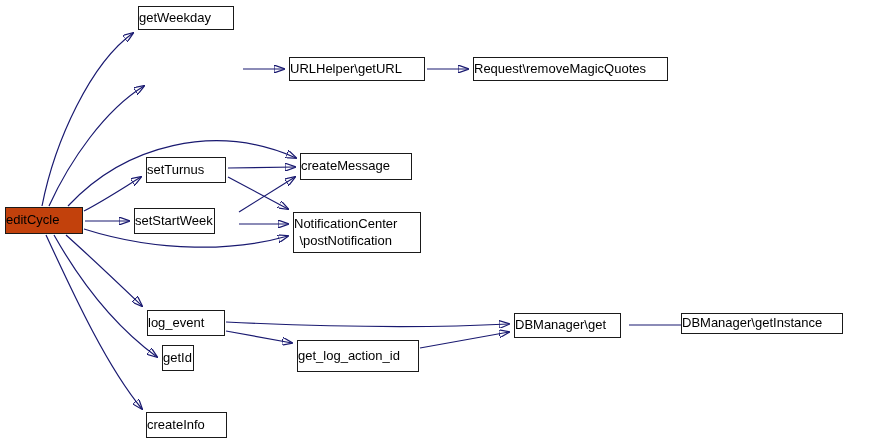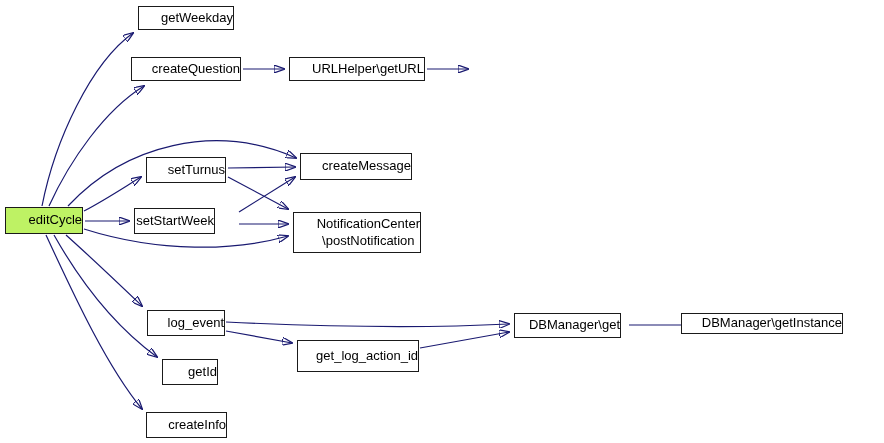--- a/index.html
+++ b/index.html
@@ -27,30 +27,30 @@
     stroke: #191970;
     stroke-width: 1.2;
   }
   .node {
     position: absolute;
     box-sizing: border-box;
     background: #ffffff;
     border: 1px solid #1a1a1a;
     display: flex;
     align-items: center;
-    justify-content: flex-end;
+    justify-content: flex-start;
     text-align: center;
     font-size: 13px;
     line-height: 1.3;
     color: #000000;
     white-space: pre-line;
     cursor: pointer;
   }
   .node.root {
-    background: #bef264;
+    background: #c2410c;
     cursor: default;
   }
 </style>
 </head>
 <body>
 
 <div class="canvas">
 
   <svg class="edges" viewBox="0 0 884 443" xmlns="http://www.w3.org/2000/svg">
     <defs>
@@ -80,28 +80,28 @@
   </svg>
 
   <div class="node root" style="left:5px; top:207px; width:78px; height:27px;">
     <span>editCycle</span>
   </div>
 
   <div class="node" style="left:138px; top:6px; width:96px; height:24px;">
     <span>getWeekday</span>
   </div>
 
-  <div class="node" style="left:131px; top:57px; width:110px; height:24px;">
-    <span>createQuestion</span>
-  </div>
 
   <div class="node" style="left:289px; top:57px; width:136px; height:24px;">
     <span>URLHelper\getURL</span>
   </div>
 
+  <div class="node" style="left:473px; top:57px; width:195px; height:24px;">
+    <span>Request\removeMagicQuotes</span>
+  </div>
 
   <div class="node" style="left:146px; top:157px; width:80px; height:26px;">
     <span>setTurnus</span>
   </div>
 
   <div class="node" style="left:300px; top:153px; width:112px; height:27px;">
     <span>createMessage</span>
   </div>
 
   <div class="node" style="left:134px; top:208px; width:81px; height:26px;">
@@ -114,21 +114,21 @@
   </div>
 
   <div class="node" style="left:147px; top:310px; width:78px; height:26px;">
     <span>log_event</span>
   </div>
 
   <div class="node" style="left:297px; top:340px; width:122px; height:32px;">
     <span>get_log_action_id</span>
   </div>
 
-  <div class="node" style="left:162px; top:359px; width:56px; height:26px;">
+  <div class="node" style="left:162px; top:345px; width:32px; height:26px;">
     <span>getId</span>
   </div>
 
   <div class="node" style="left:146px; top:412px; width:81px; height:26px;">
     <span>createInfo</span>
   </div>
 
   <div class="node" style="left:514px; top:313px; width:107px; height:25px;">
     <span>DBManager\get</span>
   </div>

